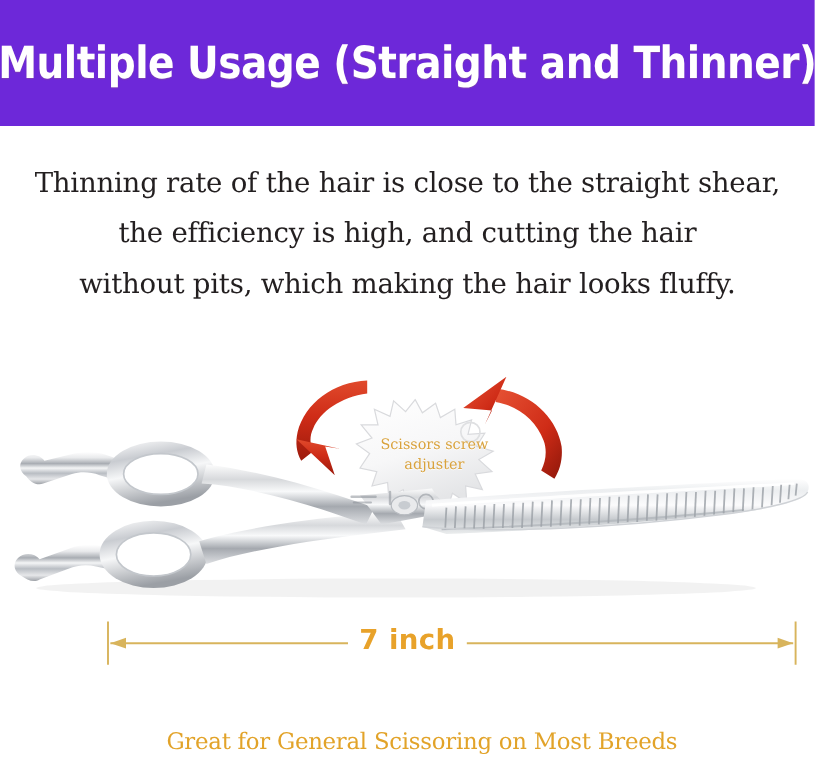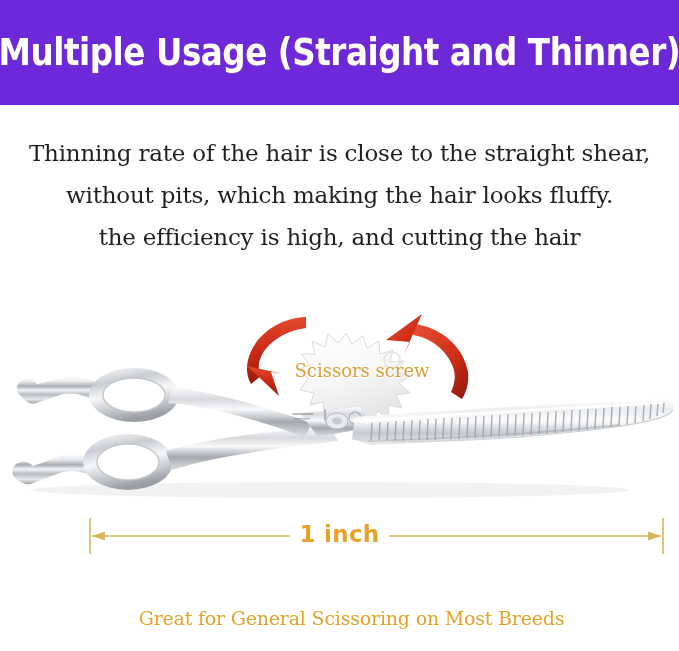--- a/index.html
+++ b/index.html
@@ -71,21 +71,21 @@
     height: 96px;
   }
   .burst svg { display: block; width: 136px; height: 96px; }
   .burst-label {
     position: absolute;
     left: 0;
     top: 30px;
     width: 136px;
     text-align: center;
     font-family: "DejaVu Serif", "Liberation Serif", serif;
-    font-size: 18px;
+    font-size: 12px;
     line-height: 17px;
     color: #d9a23c;
     text-shadow: 0 1px 0 rgba(255,255,255,0.8);
   }
   .arrow-left, .arrow-right {
     position: absolute;
     width: 96px;
     height: 92px;
   }
   .arrow-left { left: -2px; top: 0px; }
@@ -150,22 +150,22 @@
 </style>
 </head>
 <body>
 
 <div class="banner">
   <div class="banner-title">Multiple Usage (Straight and Thinner)</div>
 </div>
 
 <div class="body-copy">
   <span class="ln">Thinning rate of the hair is close to the straight shear,</span>
+  <span class="ln">the efficiency is high, and cutting the hair</span>
   <span class="ln">without pits, which making the hair looks fluffy.</span>
-  <span class="ln">the efficiency is high, and cutting the hair</span>
 </div>
 
 <div class="callout">
 
   <div class="arrow-left">
     <svg viewBox="0 0 96 92" xmlns="http://www.w3.org/2000/svg">
       <defs>
         <linearGradient id="redA" x1="0" y1="0" x2="0" y2="1">
           <stop offset="0%" stop-color="#e04a2c"></stop>
           <stop offset="45%" stop-color="#cf2c17"></stop>
@@ -187,20 +187,21 @@
         </linearGradient>
       </defs>
       <path d="M14,46 L3,38 L16,33 L7,22 L21,22 L18,9 L31,15 L34,2 L44,11 L52,1 L58,12 L69,4
                L73,16 L85,9 L86,22 L99,18 L96,30 L110,29 L103,40 L117,44 L105,51 L116,61
                L102,63 L108,76 L94,73 L95,87 L83,79 L79,92 L70,82 L62,93 L56,81 L45,89
                L42,76 L30,83 L29,70 L16,73 L20,61 L6,58 Z" fill="url(#burstG)" stroke="#d9dadd" stroke-width="1"></path>
       <circle cx="98" cy="28" r="8" fill="none" stroke="#dfe0e2" stroke-width="1.4"></circle>
     </svg>
     <div class="burst-label">
       <div>Scissors screw</div>
+      <div>adjuster</div>
     </div>
   </div>
 
   <div class="arrow-right">
     <svg viewBox="0 0 96 92" xmlns="http://www.w3.org/2000/svg">
       <defs>
         <linearGradient id="redB" x1="1" y1="1" x2="0" y2="0">
           <stop offset="0%" stop-color="#8f170a"></stop>
           <stop offset="40%" stop-color="#cf2c17"></stop>
           <stop offset="100%" stop-color="#e65234"></stop>
@@ -336,17 +337,17 @@
 
     <line x1="663" y1="10" x2="663" y2="46" stroke="#d8b45c" stroke-width="1.6"></line>
 
     <line x1="92" y1="28" x2="661" y2="28" stroke="#d8b45c" stroke-width="1.6"></line>
 
     <path d="M92,28 L105,23.5 L105,32.5 Z" fill="#d8b45c"></path>
 
     <path d="M661,28 L648,23.5 L648,32.5 Z" fill="#d8b45c"></path>
   </svg>
   <div class="dim-label">
-    <span>1 inch</span>
+    <span>7 inch</span>
   </div>
 </div>
 
 <div class="tagline">Great for General Scissoring on Most Breeds</div>
 
 </body></html>

